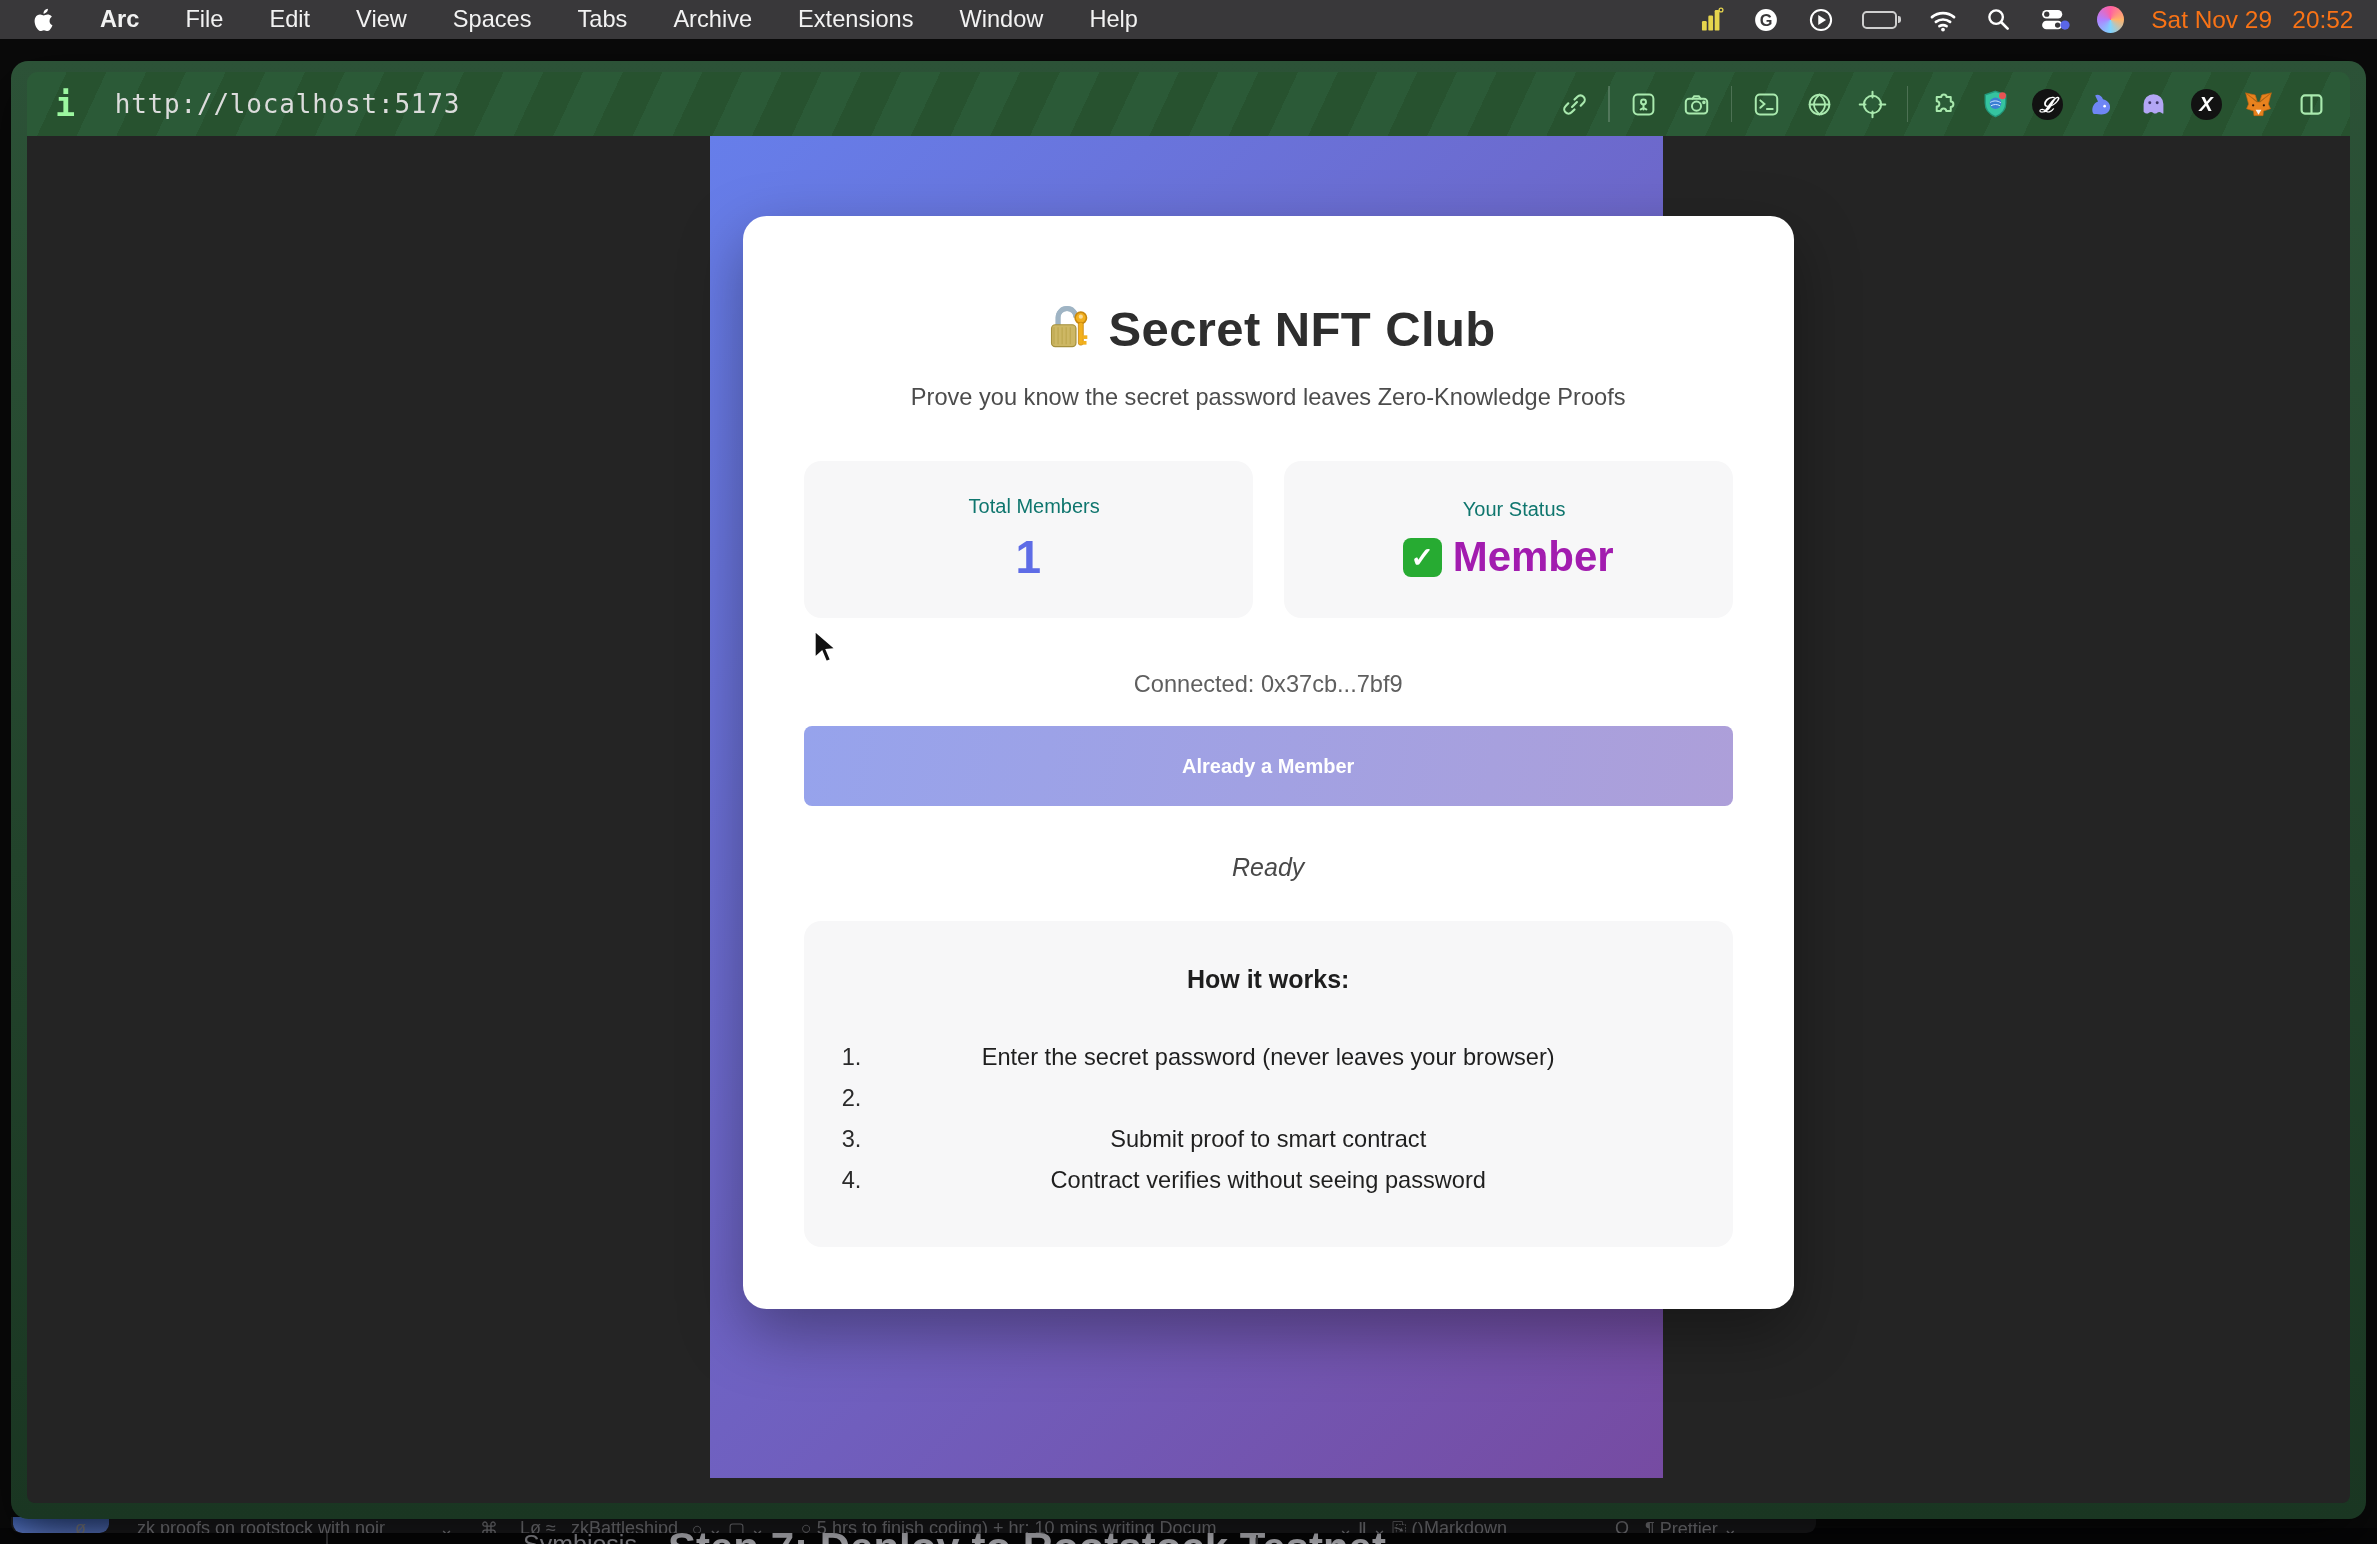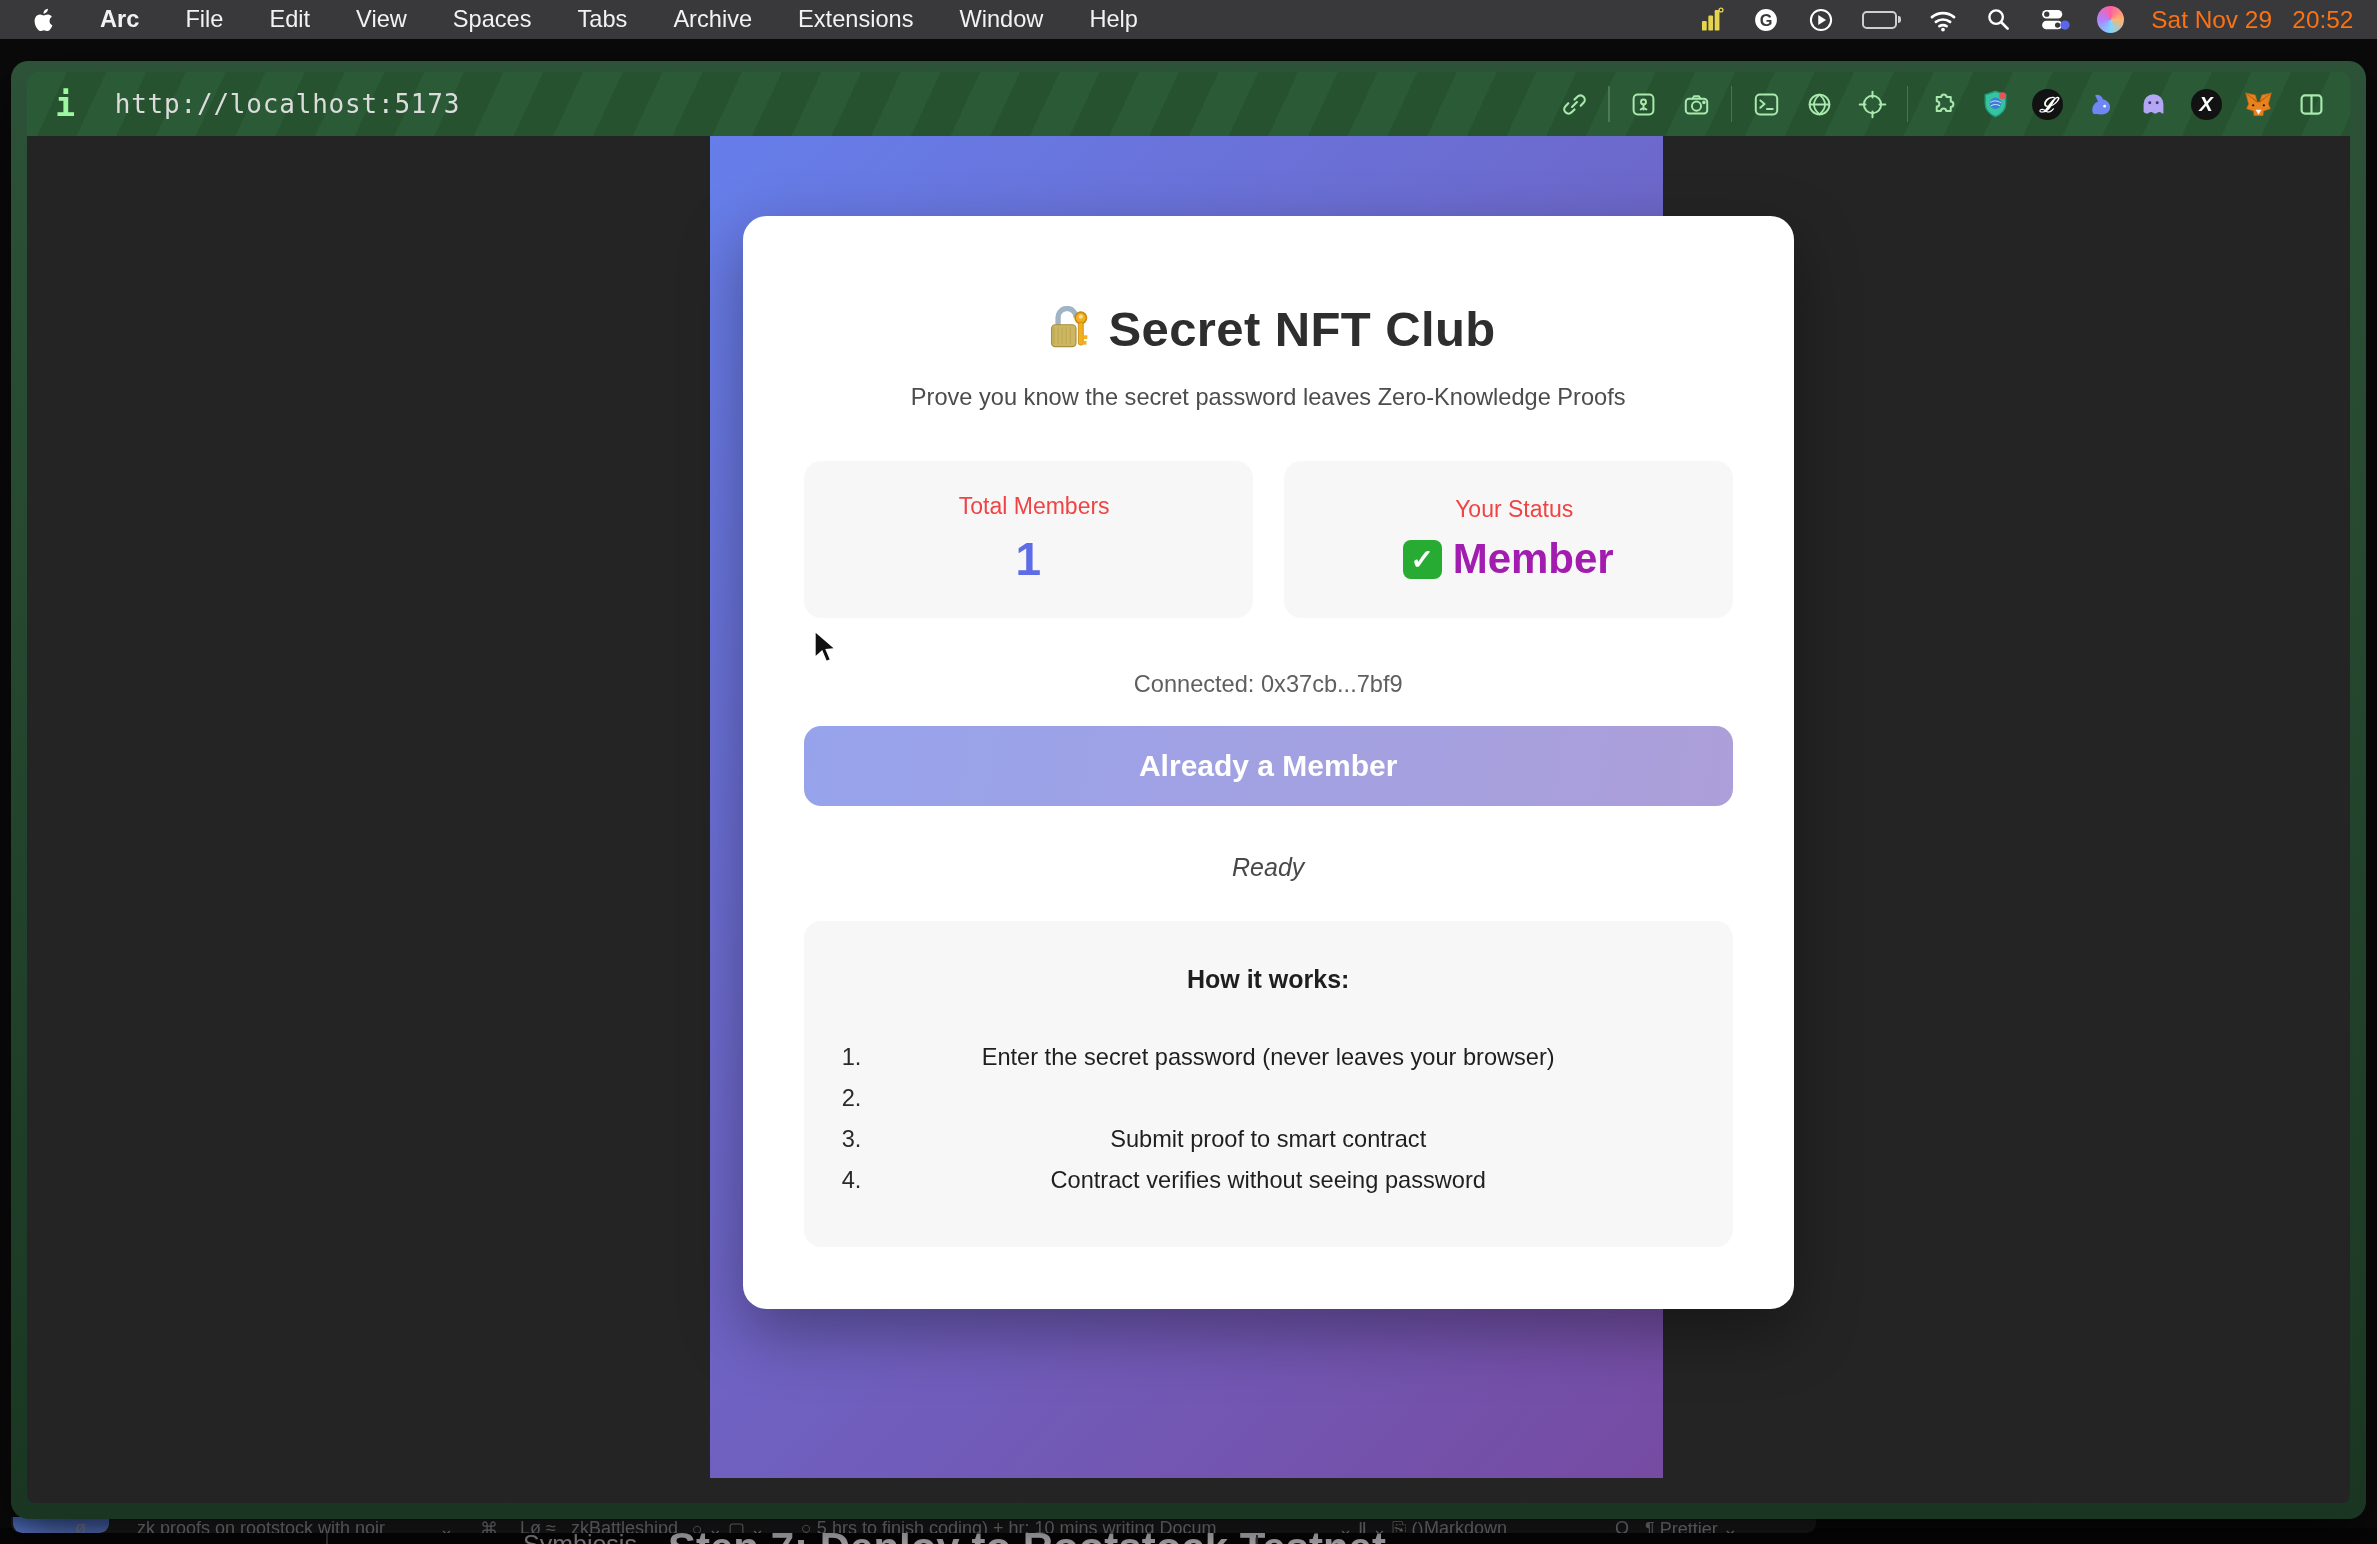--- a/index.html
+++ b/index.html
@@ -64,31 +64,31 @@
     position:absolute; left:33px; top:80px; width:1051px; height:1093px;
     background:#ffffff; border-radius:23.6px; text-align:center;
     padding:0 61px; box-shadow:0 23.6px 63px rgba(0,0,0,0.35);
   }
   .card-title { margin-top:85px; display:flex; align-items:center; justify-content:center; gap:15.7px; }
   .card-title .title-text { font-size:49px; font-weight:bold; color:#2e2e2e; letter-spacing:0.4px; }
   .card-subtitle { margin-top:27px; font-size:23.6px; color:#4c4c4c; }
   .stats-row { margin-top:50px; display:flex; gap:31px; }
   .stat-box { flex:1; height:157px; background:#f7f7f8; border-radius:17.3px;
     display:flex; flex-direction:column; align-items:center; justify-content:center; }
-  .stat-label { font-size:23px; color:#ef4444;margin-left:12px; }
+  .stat-label { font-size:20px; color:#0f766e;margin-left:12px; }
   .stat-value { margin-top:12.6px; font-size:46px; font-weight:bold; color:#5e6ce6; }
   .member-row { margin-top:12.6px; display:flex; align-items:center; gap:11px; }
   .check-box { width:39px; height:39px; background:#27ab32; border-radius:7.9px; color:#fff;
     font-size:28px; font-weight:bold; display:flex; align-items:center; justify-content:center; }
   .member-text { font-size:42px; font-weight:bold; color:#a21caf;text-align:right; }
   .connected-line { margin-top:53px; font-size:23.6px; color:#5f5f5f; }
   .member-button {
-    margin-top:28px; width:100%; height:80px; border:none; border-radius:17px;
+    margin-top:28px; width:100%; height:80px; border:none; border-radius:8px;
     background:linear-gradient(100deg,#96a3ec 0%,#ad9fd9 100%);
-    color:#ffffff; font-size:30px; font-weight:bold; font-family:"Liberation Sans", sans-serif;
+    color:#ffffff; font-size:20px; font-weight:bold; font-family:"Liberation Sans", sans-serif;
   }
   .status-ready { margin-top:47px; font-size:25px; font-style:italic; color:#484848; }
   .how-box { margin-top:39px; background:#f7f7f8; border-radius:17.3px; padding:44px 0 39px 0; }
   .how-heading { font-size:25px; font-weight:bold; color:#1e1e1e; }
   .how-list { margin-top:50px; }
   .how-step { position:relative; height:41px; font-size:23.6px; color:#1f1f1f; }
   .step-num { position:absolute; left:38px; top:0; color:#2a2a2a; }
   .step-text { display:block; }
 
   

